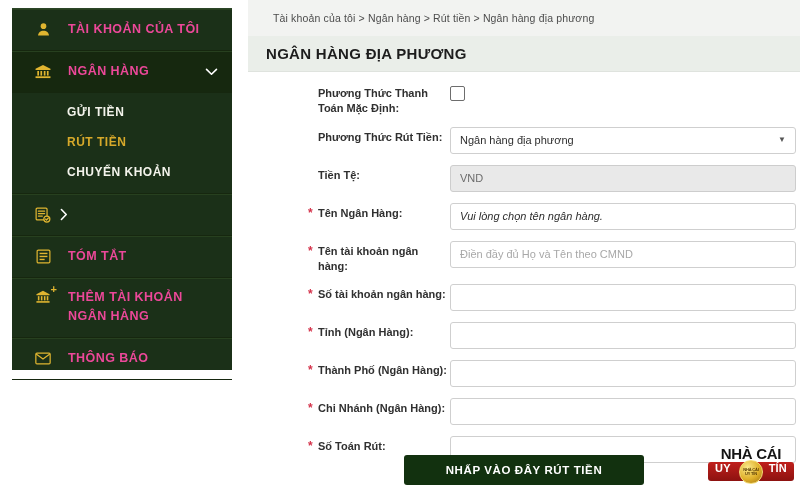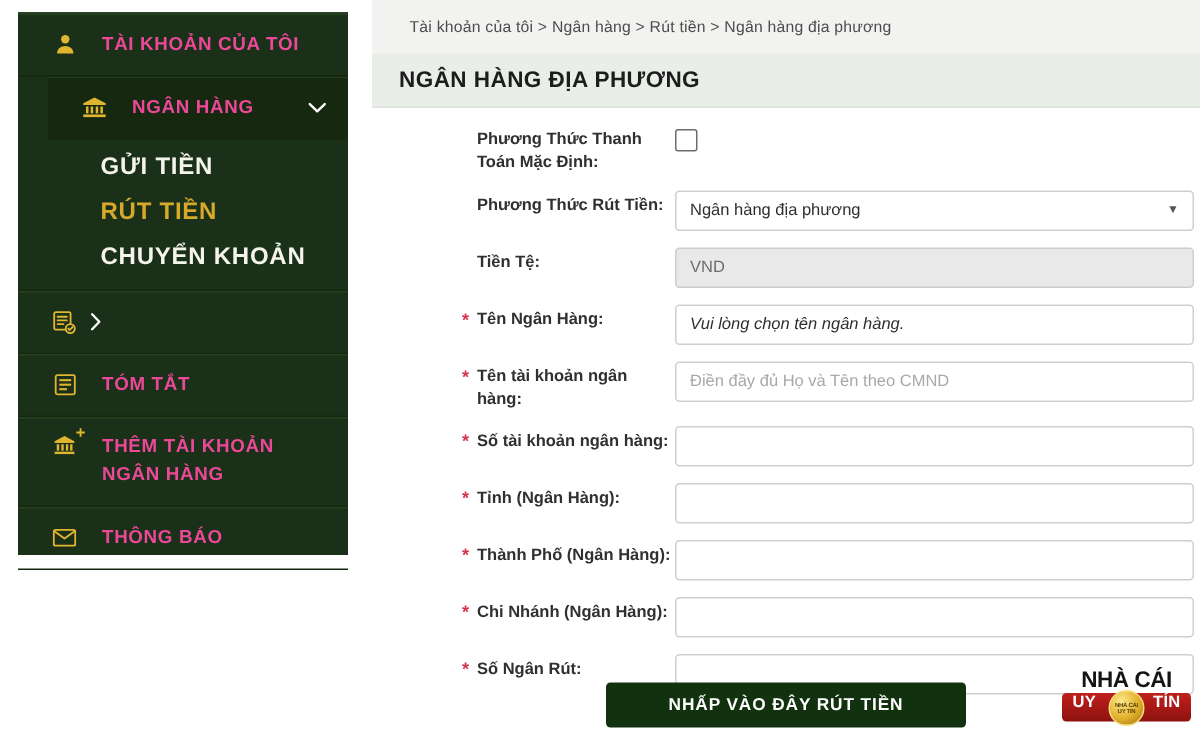--- a/index.html
+++ b/index.html
@@ -26,21 +26,21 @@
   }
   .nav-item {
     position: relative;
     display: flex;
     align-items: center;
     min-height: 42px;
     padding: 0 14px 0 20px;
     border-bottom: 1px solid #16270f;
     box-shadow: inset 0 1px 0 #27401f;
   }
-  .nav-item.active { background: #16280f; margin-left: 20px; }
+  .nav-item.active { background: #16280f; }
   .nav-ico {
     width: 22px;
     flex: 0 0 22px;
     color: #e0b530;
     font-size: 14px;
     line-height: 1;
     display: flex;
     align-items: center;
     justify-content: center;
     position: relative;
@@ -67,21 +67,21 @@
 
   .sub-item {
     display: flex;
     align-items: center;
     height: 30px;
     padding-left: 55px;
     background: #1b3018;
   }
   .sub-item .sub-label {
     color: #f4f4ec;
-    font-size: 16px;
+    font-size: 12px;
     font-weight: bold;
     letter-spacing: .5px;
   }
   .sub-item.sub-active .sub-label { color: #d7a92a; }
   #sub-group {
     border-bottom: 1px solid #16270f;
     padding: 4px 0 6px 0;
   }
 
   .nav-item.tall { min-height: 60px; align-items: flex-start; padding-top: 10px; }
@@ -475,21 +475,21 @@
         <div class="fctrl">
           <div class="inp">
             <span></span>
           </div>
         </div>
       </div>
 
       <div class="frow">
         <div class="flabel">
           <span class="req">*</span>
-          <span>Số Ngân Rút:</span>
+          <span>Số Toán Rút:</span>
         </div>
         <div class="fctrl">
           <div class="inp">
             <span></span>
           </div>
         </div>
       </div>
 
     </form>
 

